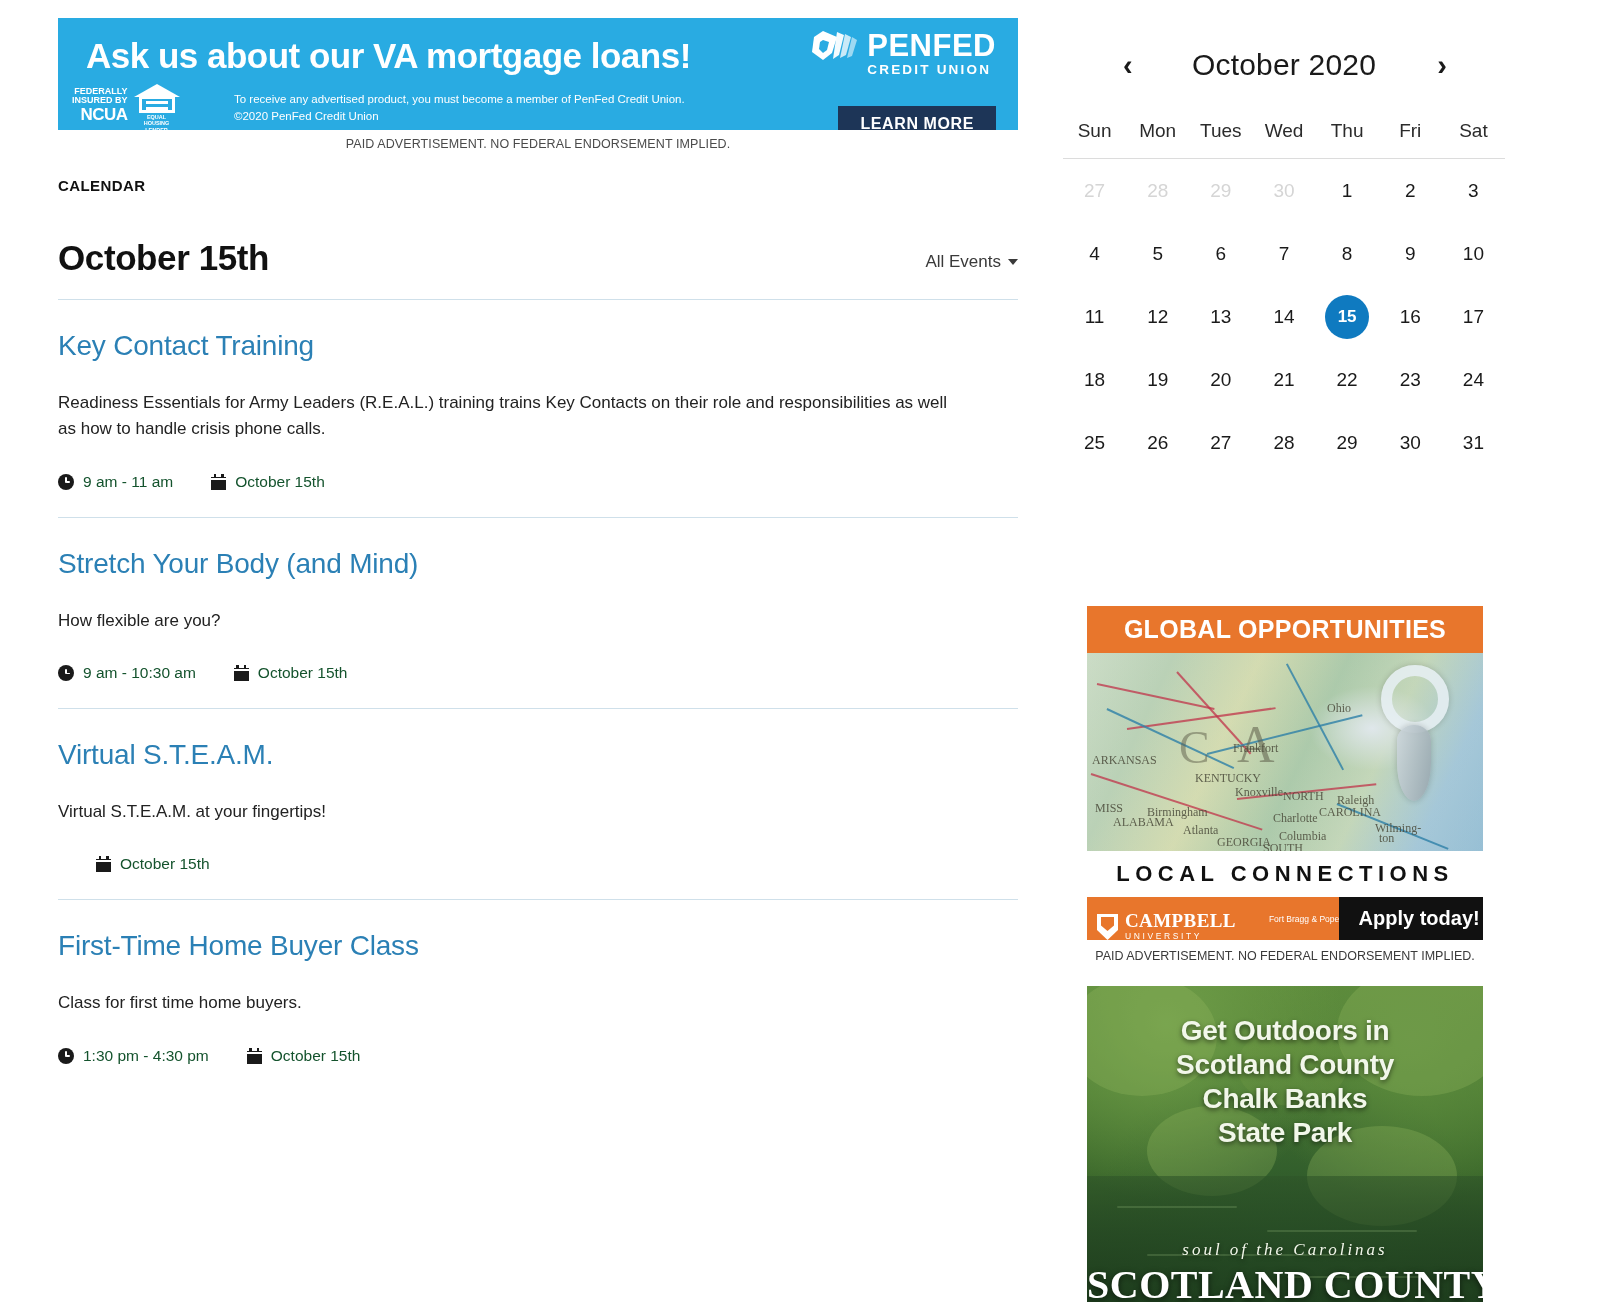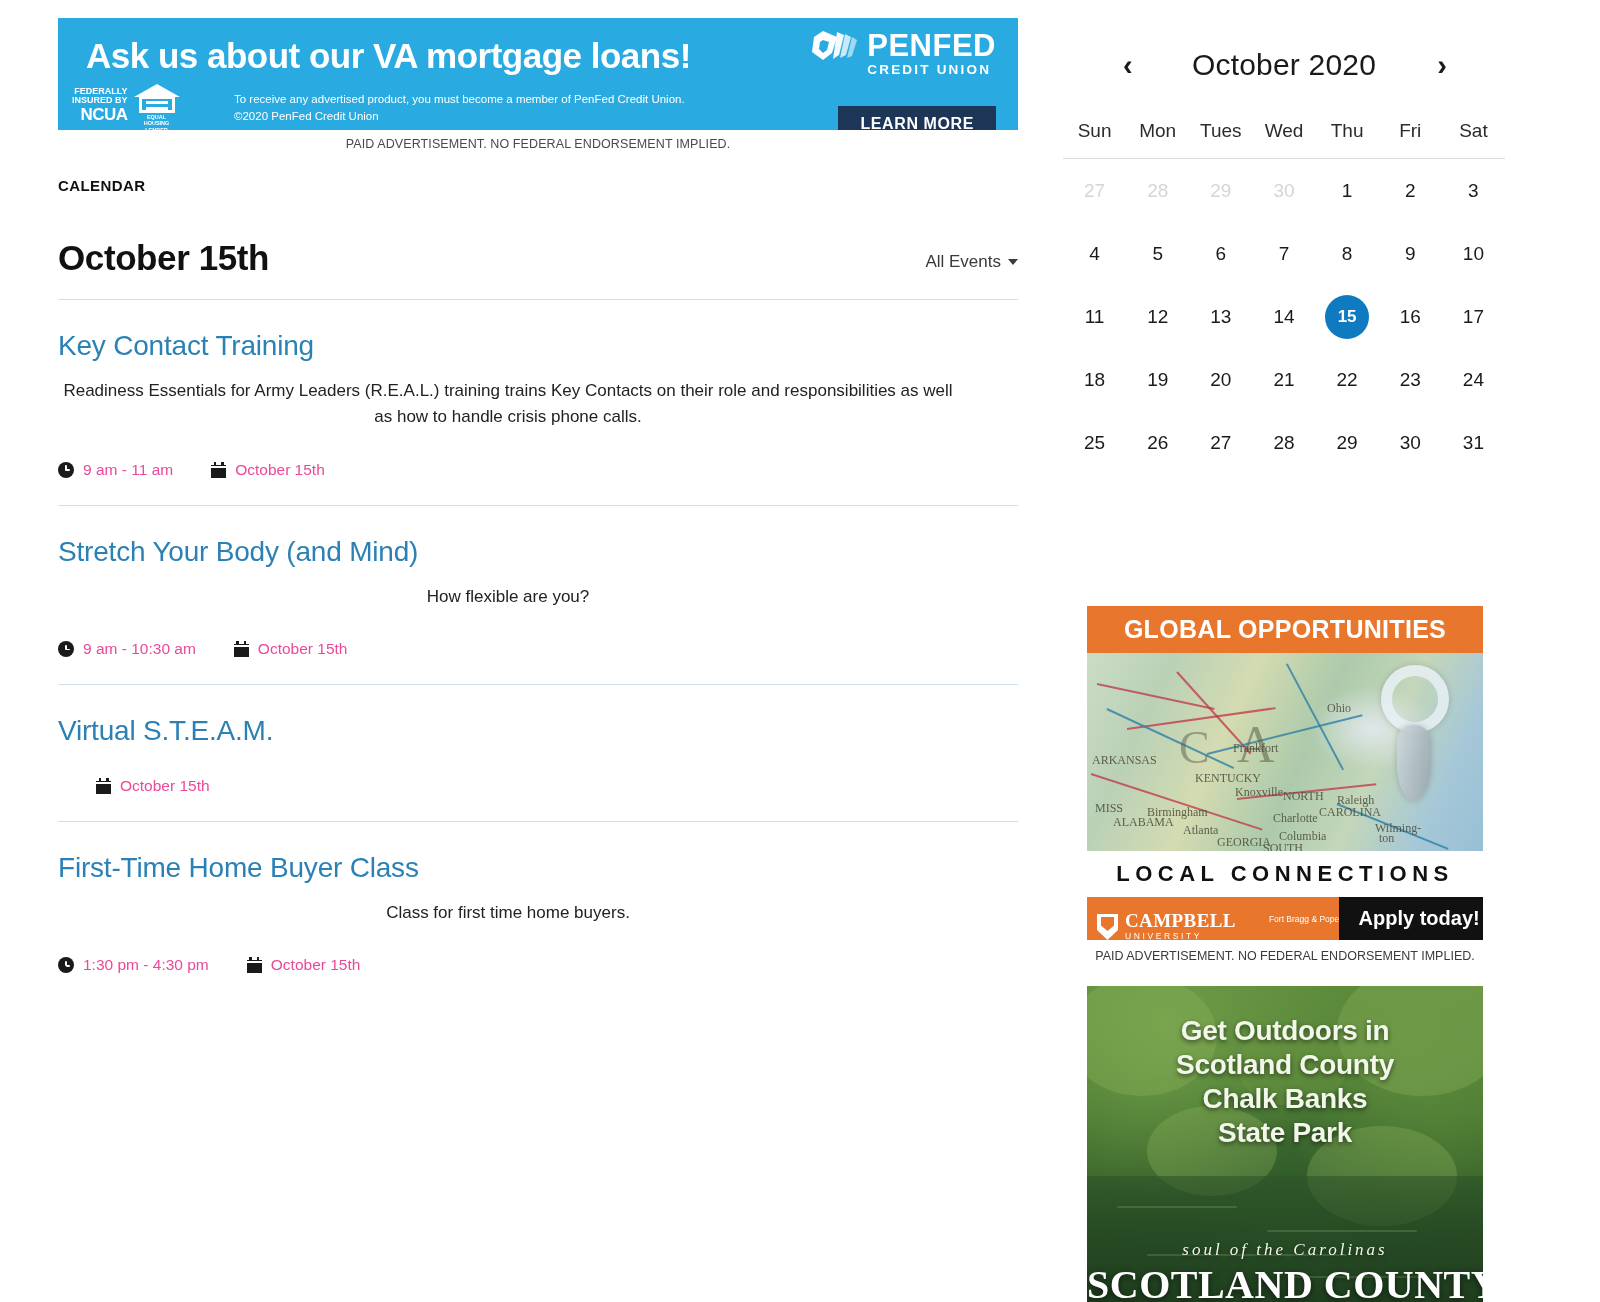--- a/index.html
+++ b/index.html
@@ -170,33 +170,32 @@
     padding-bottom: 26px;
   }
   .event-title {
     font-size: 28px;
     color: #2b80b5;
     font-weight: normal;
     letter-spacing: -0.2px;
     cursor: pointer;
   }
   .event-desc {
-    margin-top: 16px;
+    margin-top: 28px;
     font-size: 17px;
     color: #222;
     line-height: 1.55;
     max-width: 900px;
-    text-align: center;
   }
   .event-meta {
     margin-top: 30px;
     display: flex;
     align-items: center;
     font-size: 15.5px;
-    color: #ec4899;
+    color: #14532d;
   }
   .meta-item { display: flex; align-items: center; gap: 9px; }
   .meta-item + .meta-item { margin-left: 38px; }
   .meta-item.indented { margin-left: 38px; }
 
   
   .clock-icon {
     width: 16px; height: 16px; border-radius: 50%;
     background: #1a1a1a; position: relative; flex: none;
   }
@@ -526,20 +525,21 @@
                 <span class="ct1"></span>
                 <span class="ct2"></span>
             </span>
             <span>October 15th</span>
           </div>
         </div>
       </div>
 
       <div class="event">
         <div class="event-title">Virtual S.T.E.A.M.</div>
+        <div class="event-desc">Virtual S.T.E.A.M. at your fingertips!</div>
         <div class="event-meta">
           <div class="meta-item indented">
             <span class="cal-icon">
               <span class="cbody"></span>
                 <span class="cband"></span>
                 <span class="ct1"></span>
                 <span class="ct2"></span>
             </span>
             <span>October 15th</span>
           </div>

